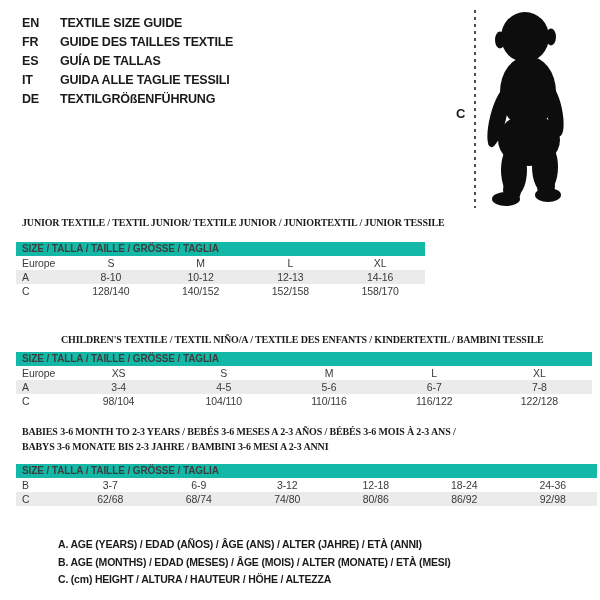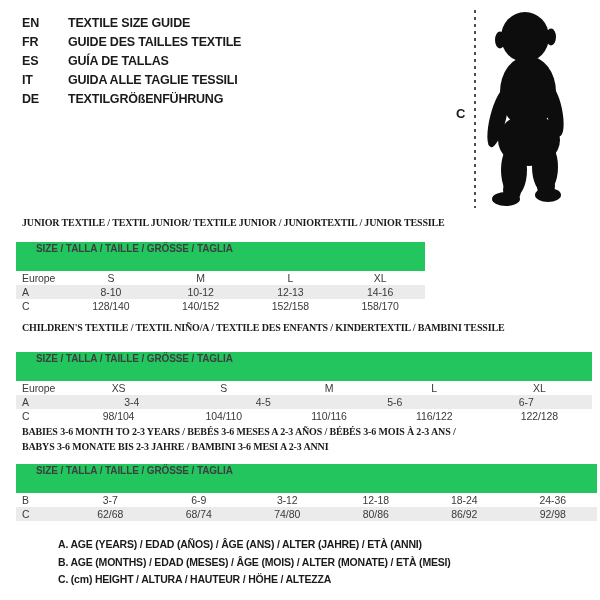--- a/index.html
+++ b/index.html
@@ -4,49 +4,49 @@
 <style>
   html,body{margin:0;padding:0;background:#ffffff;}
   .page{
     position:relative;width:600px;height:600px;background:#ffffff;overflow:hidden;
     font-family:"Liberation Sans", sans-serif;color:#1a1a1a;
   }
   
   .lang-block{position:absolute;left:22px;top:14px;}
   .lang-row{display:flex;height:19px;line-height:19px;}
   .lang-code{width:38px;font-weight:bold;font-size:12.5px;letter-spacing:-0.2px;}
-  .lang-title{font-weight:bold;font-size:12.5px;letter-spacing:-0.2px;white-space:nowrap;margin-left:8px;}
+  .lang-title{font-weight:bold;font-size:12.5px;letter-spacing:-0.2px;white-space:nowrap;}
   
   .height-line{
     position:absolute;left:474px;top:10px;width:2px;height:198px;
     background:repeating-linear-gradient(to bottom,#4d4d4d 0px,#4d4d4d 3px,transparent 3px,transparent 7px);
   }
   .height-label{position:absolute;left:456px;top:106px;font-weight:bold;font-size:13px;}
   .baby-svg{position:absolute;left:482px;top:10px;}
   
   .sec-title{
     position:absolute;left:22px;font-weight:bold;font-size:10px;
     letter-spacing:-0.15px;white-space:nowrap;color:#1a1a1a;font-family:Liberation Serif, serif;
   }
   .sec-title.two-line{line-height:15px;}
   .tbl{position:absolute;left:16px;font-size:10.5px;color:#3a3a3a;letter-spacing:-0.1px;}
   .tbl-head{
-    background:#22c55e;height:29px;line-height:13px;padding-left:20px;
+    background:#14b8a6;height:14px;line-height:13px;padding-left:6px;
     font-weight:bold;font-size:10px;color:#3e3e3e;white-space:nowrap;
   }
   .tbl-row{display:flex;height:14px;line-height:14px;}
   .tbl-row.shaded{background:#ebebeb;}
   .cell-label{width:50px;padding-left:6px;text-align:left;box-sizing:border-box;}
   .cell{flex:1;text-align:center;white-space:nowrap;}
   
   .t1{top:242px;width:409px;}
   .t2{top:352px;width:576px;}
   .t3{top:464px;width:581px;}
   .st1{top:217px;}
-  .st2{top:322px;}
+  .st2{top:334px;margin-left:39px;}
   .st3{top:424px;}
   
   .footnotes{position:absolute;left:22px;top:536px;margin-left:36px;}
   .footnote{height:17.5px;line-height:17.5px;font-weight:bold;font-size:10.5px;
     letter-spacing:-0.2px;white-space:nowrap;}
 </style>
 </head>
 <body>
 
 <div class="page">
@@ -131,20 +131,21 @@
       <div class="cell">M</div>
       <div class="cell">L</div>
       <div class="cell">XL</div>
     </div>
     <div class="tbl-row shaded">
       <div class="cell-label">A</div>
       <div class="cell">3-4</div>
       <div class="cell">4-5</div>
       <div class="cell">5-6</div>
       <div class="cell">6-7</div>
+      <div class="cell">7-8</div>
     </div>
     <div class="tbl-row">
       <div class="cell-label">C</div>
       <div class="cell">98/104</div>
       <div class="cell">104/110</div>
       <div class="cell">110/116</div>
       <div class="cell">116/122</div>
       <div class="cell">122/128</div>
     </div>
   </div>

